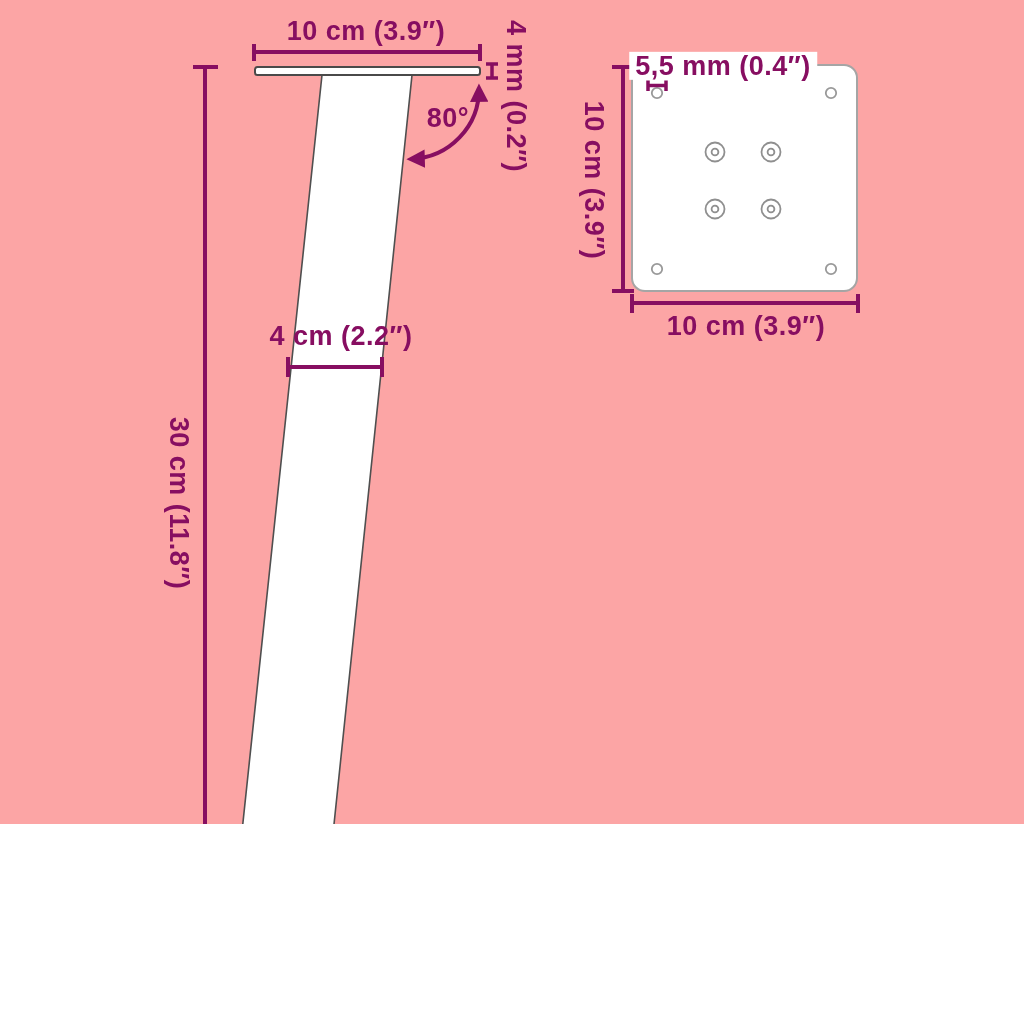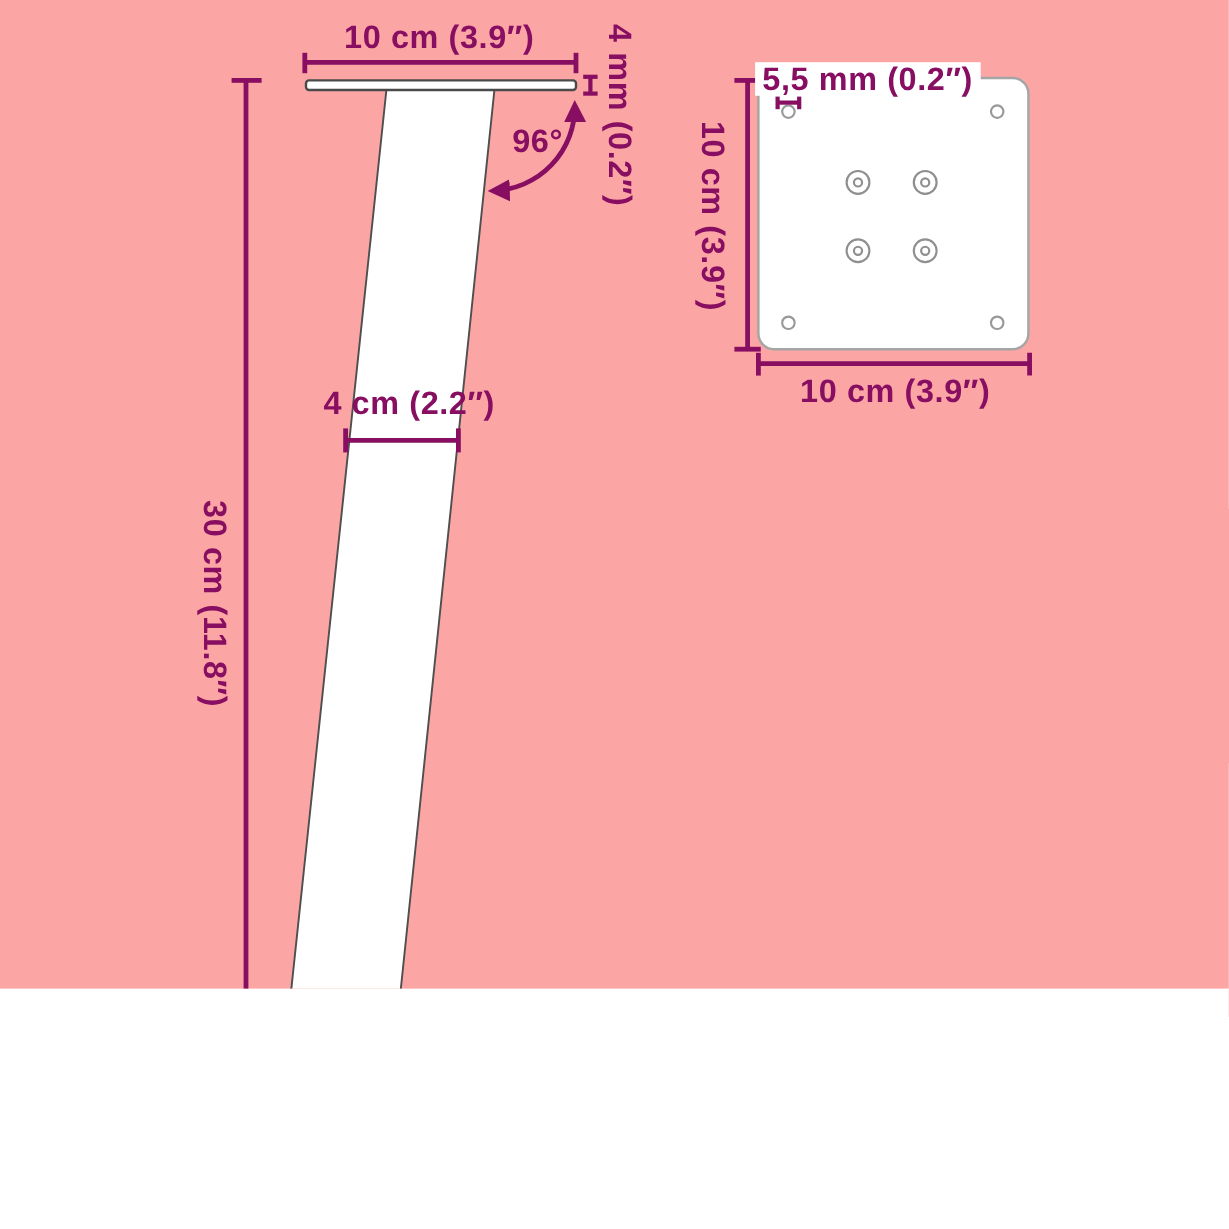--- a/index.html
+++ b/index.html
@@ -127,25 +127,25 @@
         <line x1="648" y1="80.5" x2="648" y2="91"></line>
         <line x1="666" y1="80.5" x2="666" y2="91"></line>
       </g>
     </g>
   </svg>
 
   <div class="dim-label" style="left:366px; top:31px;">10 cm (3.9″)</div>
 
   <div class="dim-label vert" style="left:516px; top:96px;">4 mm (0.2″)</div>
 
-  <div class="dim-label" style="left:448px; top:118px;">96°</div>
+  <div class="dim-label" style="left:448px; top:118px;">80°</div>
 
   <div class="dim-label" style="left:341px; top:336px;">4 cm (2.2″)</div>
 
   <div class="dim-label vert" style="left:179px; top:503px;">30 cm (11.8″)</div>
 
-  <div class="dim-label masked" style="left:723px; top:66px;">5,5 mm (0.2″)</div>
+  <div class="dim-label masked" style="left:723px; top:66px;">5,5 mm (0.4″)</div>
 
   <div class="dim-label vert" style="left:594px; top:180px;">10 cm (3.9″)</div>
 
   <div class="dim-label" style="left:746px; top:326px;">10 cm (3.9″)</div>
 
 </div>
 
 </body></html>

